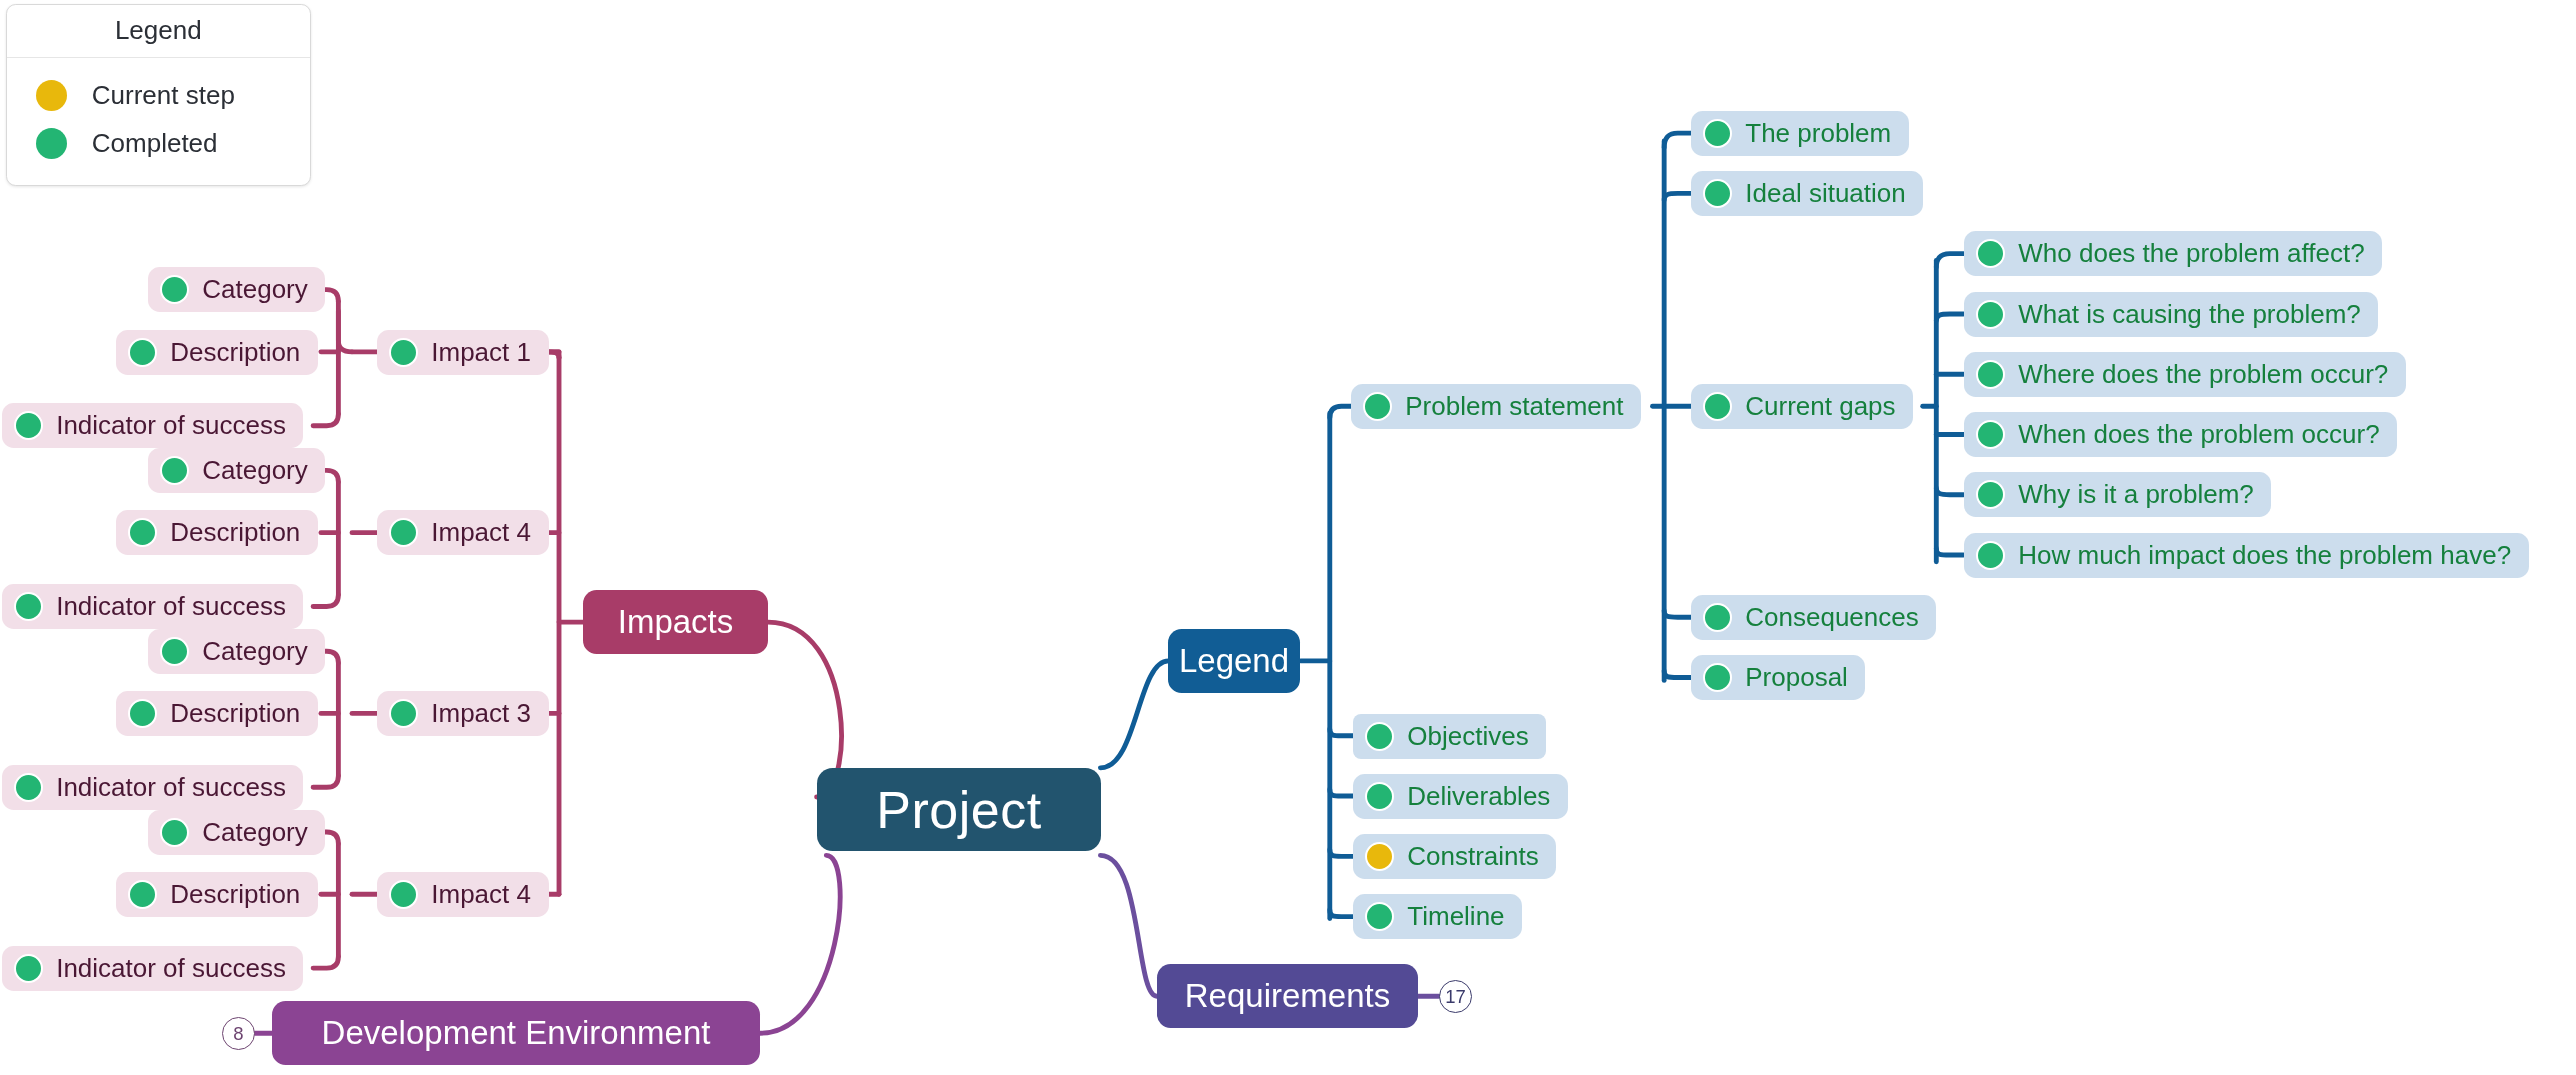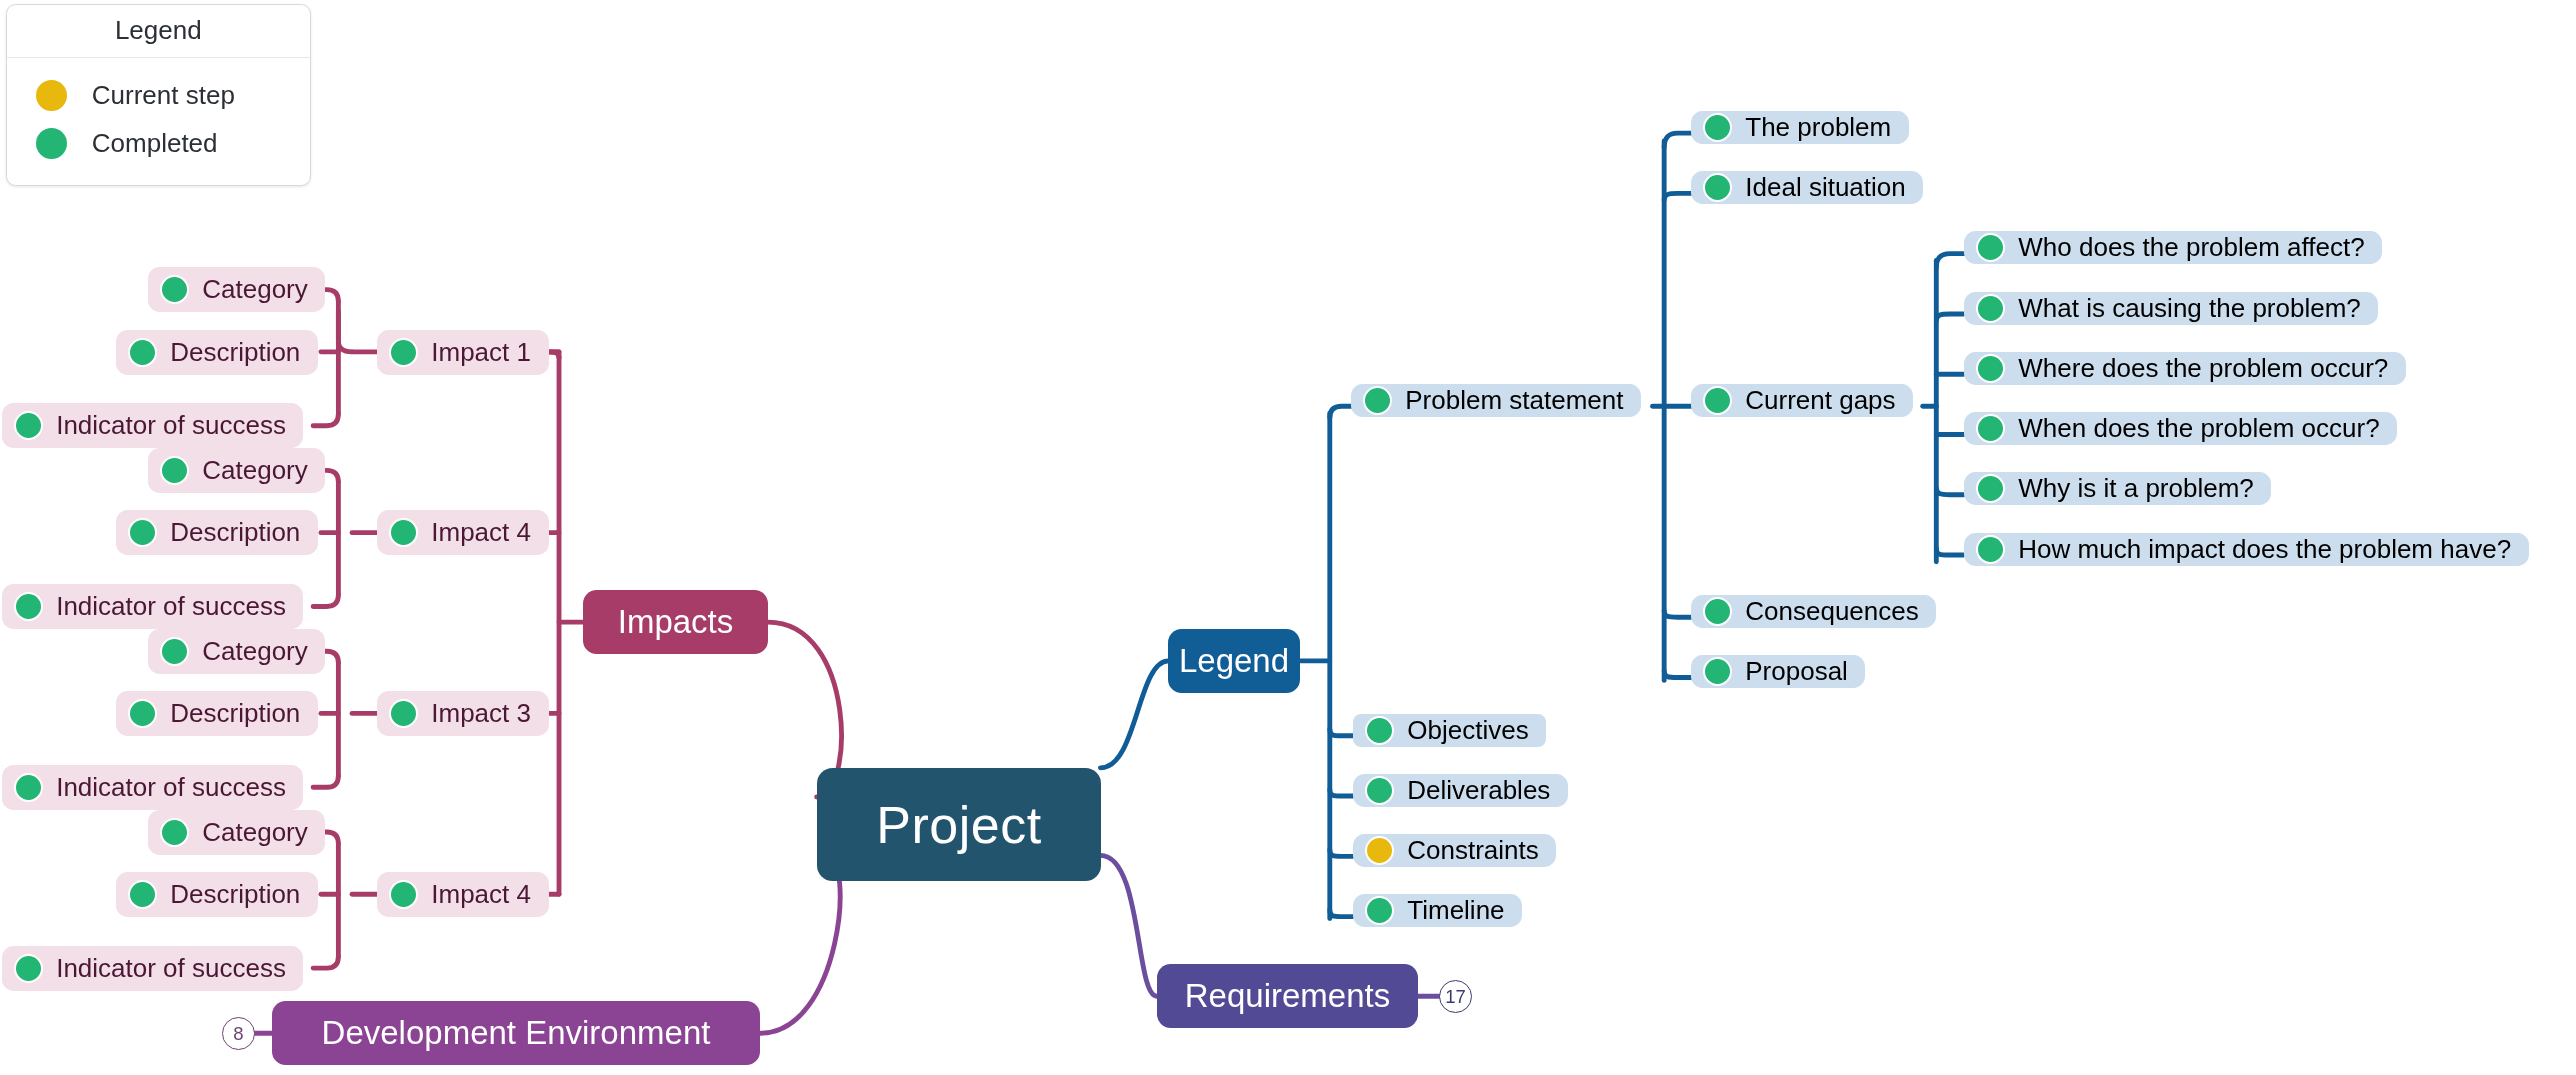--- a/index.html
+++ b/index.html
@@ -38,33 +38,33 @@
   .node .label{display:block;}
 
   
   .n-pink{
     background:#f2dfe8;color:#4a1734;height:45px;padding:0 17.5px 0 11.7px;
   }
   .n-pink .label{font-size:26px;margin-left:13.6px;}
 
   
   .n-blue{
-    background:#ccdded;color:#000000;height:33px;padding:0 17.5px 0 11.7px;
+    background:#ccdded;color:#15803d;height:45px;padding:0 17.5px 0 11.7px;
   }
   .n-blue .label{font-size:26px;margin-left:13.6px;}
 
   
   .n-head{
     color:#ffffff;height:64px;padding:16px 25px;border-radius:13.6px;
     align-items:center;justify-content:center;
   }
   .n-head .label{font-size:33px;}
 
   .n-root{
-    color:#ffffff;height:113px;padding:0 35px;border-radius:15.6px;
+    color:#ffffff;height:83px;padding:0 35px;border-radius:15.6px;
     align-items:center;justify-content:center;
   }
   .n-root .label{font-size:52px;letter-spacing:0.5px;}
 
   
   .badge{
     position:absolute;width:33px;height:33px;border-radius:50%;
     border:1.9px solid #3b3b6b;background:#ffffff;color:#3b3b6b;
     display:flex;align-items:center;justify-content:center;
     font-size:18.5px;z-index:4;box-sizing:border-box;

